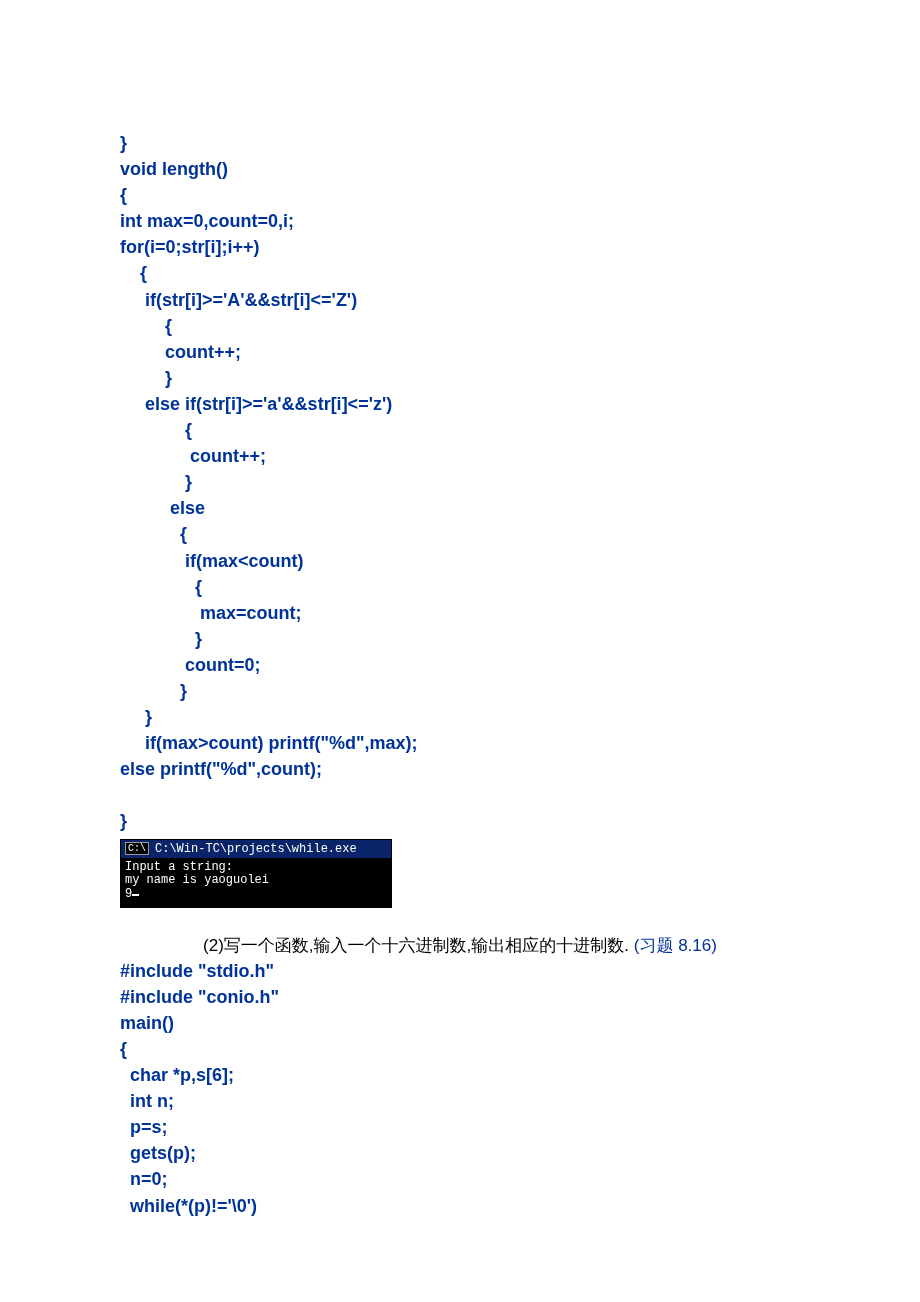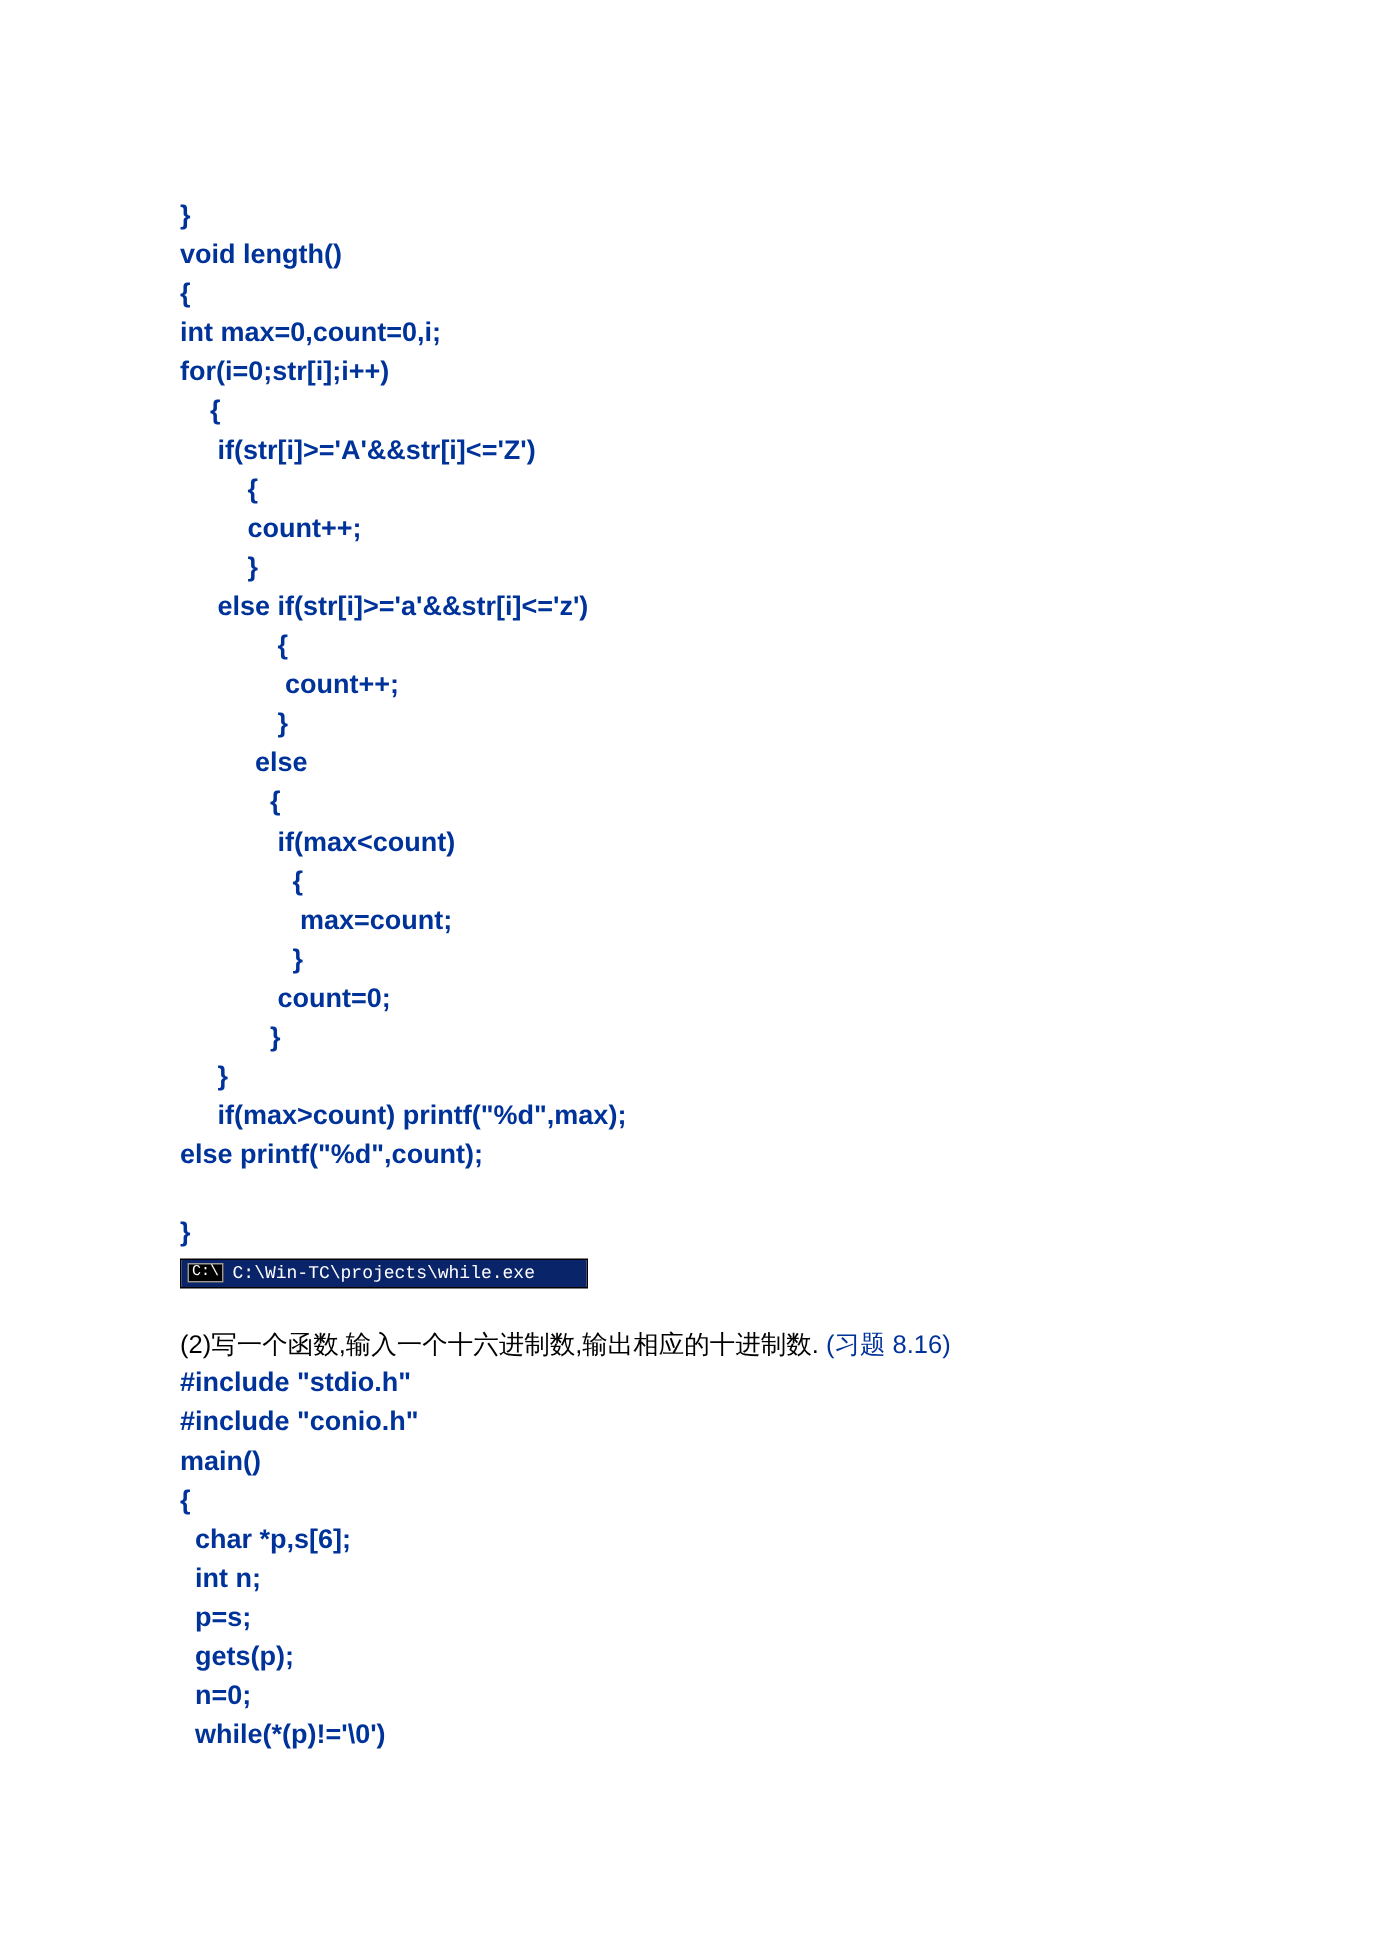--- a/index.html
+++ b/index.html
@@ -57,20 +57,21 @@
     background: #ffffff;
     vertical-align: baseline;
     margin-bottom: 1px;
   }
   .problem {
     margin-top: 26px;
     font-size: 17px;
     font-family: Arial, "SimSun", sans-serif;
     color: #000000;
     line-height: 1.4;
+    text-align: center;
   }
   .problem .ref {
     color: #003399;
   }
 </style>
 </head>
 <body>
 
 <div class="page">
 
@@ -100,20 +101,23 @@
      if(max&gt;count) printf("%d",max);
 else printf("%d",count);
 
 }</div>
 
   <div class="terminal">
     <div class="terminal-header">
       <span class="terminal-icon">C:\</span>
       <span>C:\Win-TC\projects\while.exe</span>
     </div>
+    <div class="terminal-body"><span>Input a string:</span>
+<span>my name is yaoguolei</span>
+<span>9</span><span class="cursor"></span></div>
   </div>
 
   <div class="problem">
     <span>(2)写一个函数,输入一个十六进制数,输出相应的十进制数. </span><span class="ref">(习题 8.16)</span>
   </div>
 
   <div class="code-block">#include "stdio.h"
 #include "conio.h"
 main()
 {

